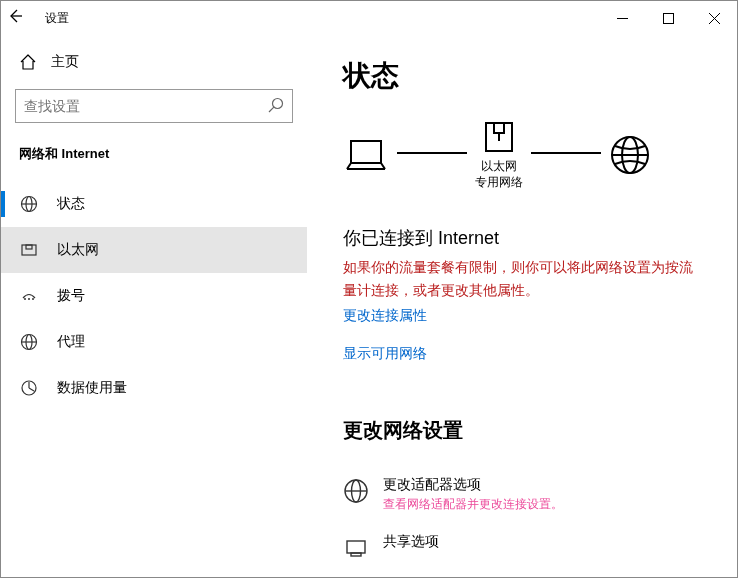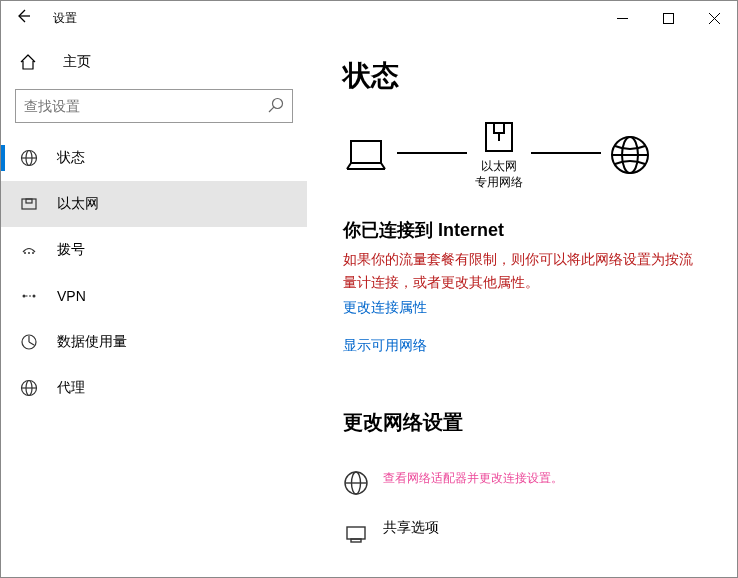--- a/index.html
+++ b/index.html
@@ -11,42 +11,42 @@
     width: 738px;
     height: 578px;
     overflow: hidden;
     border: 1px solid #888;
   }
   .titlebar {
     height: 34px;
     display: flex;
     align-items: center;
     justify-content: space-between;
-    padding-left: 14px;
+    padding-left: 6px;
   }
   .titlebar-left { display: flex; align-items: center; gap: 22px; }
   .back-arrow { font-size: 16px; cursor: pointer; }
   .app-title { font-size: 12px; }
   .titlebar-right { display: flex; }
   .tb-btn { width: 46px; height: 34px; display:flex; align-items:center; justify-content:center; font-size: 12px; cursor:pointer; }
   .tb-btn svg { display:block; }
   .content {
     display: flex;
     height: calc(100% - 34px);
   }
   .sidebar {
     width: 306px;
     padding: 8px 0 0 0;
     display:flex;
     flex-direction:column;
   }
   .home-row {
     display:flex;
     align-items:center;
-    gap: 26px;
+    gap: 14px;
     padding: 10px 18px;
     cursor:pointer;
   }
   .home-row .icon { width:18px; display:flex; justify-content:center; }
   .search-box {
     margin: 8px 14px 12px 14px;
     height: 34px;
     border: 1px solid #999;
     display:flex;
     align-items:center;
@@ -89,21 +89,21 @@
   .diagram {
     display:flex;
     align-items:center;
     gap:0;
     margin-bottom:10px;
   }
   .diagram .node { display:flex; flex-direction:column; align-items:center; }
   .diagram .line { border-top:2px solid #000; width:70px; margin:0 8px; margin-bottom:4px;}
   .diagram-label { font-size:12px; text-align:center; margin-top:4px; line-height:1.3; }
   .laptop-icon svg, .router-icon svg, .globe-icon svg { display:block; }
-  .connected-title { font-size:18px; font-weight:700; margin-top:28px; margin-bottom:6px; }
+  .connected-title { font-size:18px; font-weight:400; margin-top:36px; margin-bottom:6px; }
   .desc { font-size:14px; line-height:1.6; color:#b91c1c; margin-bottom:6px; }
   .link-blue { color:#0066cc; font-size:14px; cursor:pointer; display:inline-block; margin-bottom:20px; }
   .change-settings-title { font-size:20px; font-weight:600; margin-top:34px; margin-bottom:32px;}
   .option-row { display:flex; gap:14px; align-items:flex-start; margin-bottom:20px; }
   .option-row .opt-icon { width:26px; padding-top:2px;}
   .option-row .opt-title { font-size:14px; color:#000; }
   .option-row .opt-desc { font-size:12px; color:#ec4899; margin-top:2px;}
 </style>
 </head>
 <body>
@@ -150,20 +150,21 @@
     </div>
     <div class="search-box">
       <input type="text" placeholder="查找设置" style="">
       <span class="search-icon">
         <svg width="16" height="16" viewBox="0 0 16 16">
             <circle cx="6.5" cy="6.5" r="5" stroke="#666" stroke-width="1.2" fill="none"></circle>
             <line x1="10.2" y1="10.2" x2="15" y2="15" stroke="#666" stroke-width="1.2"></line>
           </svg>
       </span>
     </div>
+    <div class="category-label">网络和 Internet</div>
 
     <div class="nav-item active-indicator">
       <span class="icon">
         <svg width="18" height="18" viewBox="0 0 18 18">
             <circle cx="9" cy="9" r="7.5" stroke="#333" stroke-width="1.2" fill="none"></circle>
             <ellipse cx="9" cy="9" rx="3" ry="7.5" stroke="#333" stroke-width="1.2" fill="none"></ellipse>
             <line x1="1.5" y1="9" x2="16.5" y2="9" stroke="#333" stroke-width="1.2"></line>
           </svg>
       </span>
       <span>状态</span>
@@ -184,50 +185,40 @@
         <svg width="18" height="18" viewBox="0 0 18 18">
             <path d="M3 11 Q9 4 15 11" stroke="#333" stroke-width="1.2" fill="none"></path>
             <circle cx="5" cy="12" r="1" fill="#333"></circle>
             <circle cx="9" cy="12" r="1" fill="#333"></circle>
             <circle cx="13" cy="12" r="1" fill="#333"></circle>
           </svg>
       </span>
       <span>拨号</span>
     </div>
 
-    <div class="nav-item">
-      <span class="icon">
-        <svg width="18" height="18" viewBox="0 0 18 18">
-            <circle cx="4" cy="9" r="1.5" fill="#333"></circle>
-            <circle cx="14" cy="9" r="1.5" fill="#333"></circle>
-            <line x1="5.5" y1="9" x2="12.5" y2="9" stroke="#333" stroke-width="1.2" stroke-dasharray="2,1.5"></line>
-          </svg>
-      </span>
-      <span>VPN</span>
-    </div>
-
-    <div class="nav-item">
-      <span class="icon">
-        <svg width="18" height="18" viewBox="0 0 18 18">
-            <circle cx="9" cy="9" r="7" stroke="#333" stroke-width="1.2" fill="none"></circle>
-            <path d="M9 9 L9 3 M9 9 L14 12" stroke="#333" stroke-width="1.2"></path>
-          </svg>
-      </span>
-      <span>数据使用量</span>
-    </div>
 
     <div class="nav-item">
       <span class="icon">
         <svg width="18" height="18" viewBox="0 0 18 18">
             <circle cx="9" cy="9" r="7.5" stroke="#333" stroke-width="1.2" fill="none"></circle>
             <ellipse cx="9" cy="9" rx="3" ry="7.5" stroke="#333" stroke-width="1.2" fill="none"></ellipse>
             <line x1="1.5" y1="9" x2="16.5" y2="9" stroke="#333" stroke-width="1.2"></line>
           </svg>
       </span>
       <span>代理</span>
+    </div>
+
+    <div class="nav-item">
+      <span class="icon">
+        <svg width="18" height="18" viewBox="0 0 18 18">
+            <circle cx="9" cy="9" r="7" stroke="#333" stroke-width="1.2" fill="none"></circle>
+            <path d="M9 9 L9 3 M9 9 L14 12" stroke="#333" stroke-width="1.2"></path>
+          </svg>
+      </span>
+      <span>数据使用量</span>
     </div>
   </div>
 
   <div class="main">
     <div class="page-title">状态</div>
 
     <div class="diagram">
       <div class="node">
         <span class="laptop-icon">
           <svg width="46" height="40" viewBox="0 0 46 40">
@@ -274,20 +265,21 @@
 
     <div class="option-row">
       <div class="opt-icon">
         <svg width="26" height="26" viewBox="0 0 26 26">
             <circle cx="13" cy="13" r="11" stroke="#333" stroke-width="1.4" fill="none"></circle>
             <ellipse cx="13" cy="13" rx="4.5" ry="11" stroke="#333" stroke-width="1.4" fill="none"></ellipse>
             <line x1="2" y1="13" x2="24" y2="13" stroke="#333" stroke-width="1.4"></line>
           </svg>
       </div>
       <div>
+        <div class="opt-title">更改适配器选项</div>
         <div class="opt-desc">查看网络适配器并更改连接设置。</div>
       </div>
     </div>
 
     <div class="option-row">
       <div class="opt-icon">
         <svg width="26" height="26" viewBox="0 0 26 26">
             <rect x="4" y="6" width="18" height="12" stroke="#333" stroke-width="1.4" fill="none"></rect>
             <rect x="8" y="18" width="10" height="3" stroke="#333" stroke-width="1.4" fill="none"></rect>
           </svg>

